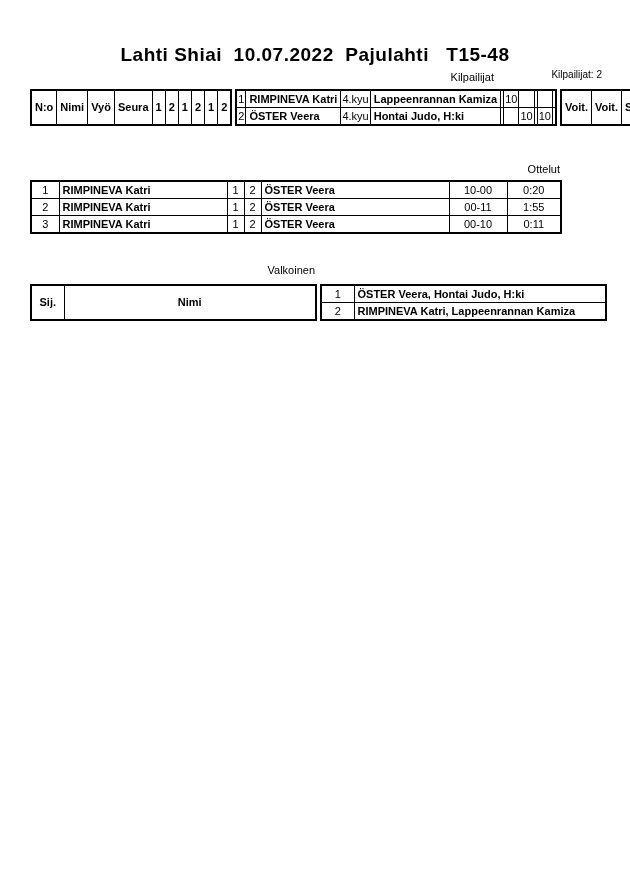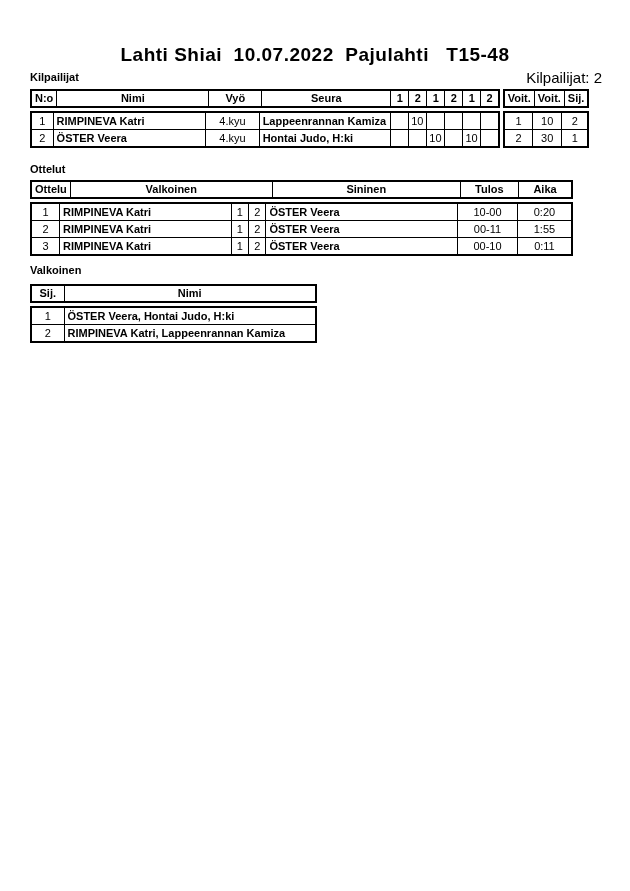--- a/index.html
+++ b/index.html
@@ -6,33 +6,33 @@
   body{
     width:630px;height:891px;background:#ffffff;position:relative;
     font-family:"Liberation Sans", sans-serif;color:#000;
     -webkit-font-smoothing:antialiased;
   }
   .page-title{
     position:absolute;top:44px;left:0;width:630px;text-align:center;
     font-size:19px;font-weight:bold;white-space:pre;letter-spacing:.5px;
   }
   .sub-title{
-    position:absolute;font-size:11px;font-weight:bold;text-align:left;
+    position:absolute;font-size:11px;font-weight:normal;text-align:right;
   }
   .sub-title.kilpailijat{top:71px;left:30px;width:464px;}
   .sub-title.ottelut{top:163px;left:30px;width:530px;}
   .sub-title.tulokset{top:264px;left:30px;width:285px;}
   .count-label{
-    position:absolute;top:69px;right:28px;font-size:15px;
+    position:absolute;top:69px;right:28px;font-size:10px;
   }
   .tbl-group{position:absolute;display:flex;align-items:flex-start;gap:3px;}
   .g1{top:89px;left:30px;}
   .g2{top:180px;left:30px;}
   .g3{top:284px;left:30px;}
-  .tbl-col{display:flex;flex-direction:column;gap:3px;}
+  .tbl-col{display:flex;flex-direction:row;gap:3px;}
   table{
     border-collapse:collapse;table-layout:fixed;
     font-size:11px;
   }
   table.bordered{border:2px solid #000;}
   td,th{
     border:1px solid #000;height:15px;padding:0 3px;overflow:hidden;
     white-space:nowrap;font-weight:normal;line-height:15px;
   }
   .tbl-body td{height:16px;line-height:16px;}
@@ -156,52 +156,32 @@
     </tbody>
       </table>
   </div>
 
 </div>
 
 <div class="sub-title ottelut">Ottelut</div>
 
 <div class="tbl-group g2">
   <div class="tbl-col">
-    <table class="bordered tbl-head">
+    <table class="bordered tbl-body">
       <colgroup>
           <col style="width:28px">
           <col style="width:168px">
           <col style="width:17px">
           <col style="width:17px">
           <col style="width:188px">
           <col style="width:58px">
           <col style="width:54px">
         </colgroup>
       <tbody>
           <tr>
-        <th>Ottelu</th>
-        <th colspan="3">Valkoinen</th>
-        <th>Sininen</th>
-        <th>Tulos</th>
-        <th>Aika</th>
-      </tr>
-    </tbody>
-      </table>
-    <table class="bordered tbl-body">
-      <colgroup>
-          <col style="width:28px">
-          <col style="width:168px">
-          <col style="width:17px">
-          <col style="width:17px">
-          <col style="width:188px">
-          <col style="width:58px">
-          <col style="width:54px">
-        </colgroup>
-      <tbody>
-          <tr>
         <td class="c">1</td>
         <td class="l">RIMPINEVA Katri</td>
         <td class="c">1</td>
         <td class="c">2</td>
         <td class="l">ÖSTER Veera</td>
         <td class="c">10-00</td>
         <td class="c">0:20</td>
       </tr>
       <tr>
         <td class="c">2</td>

